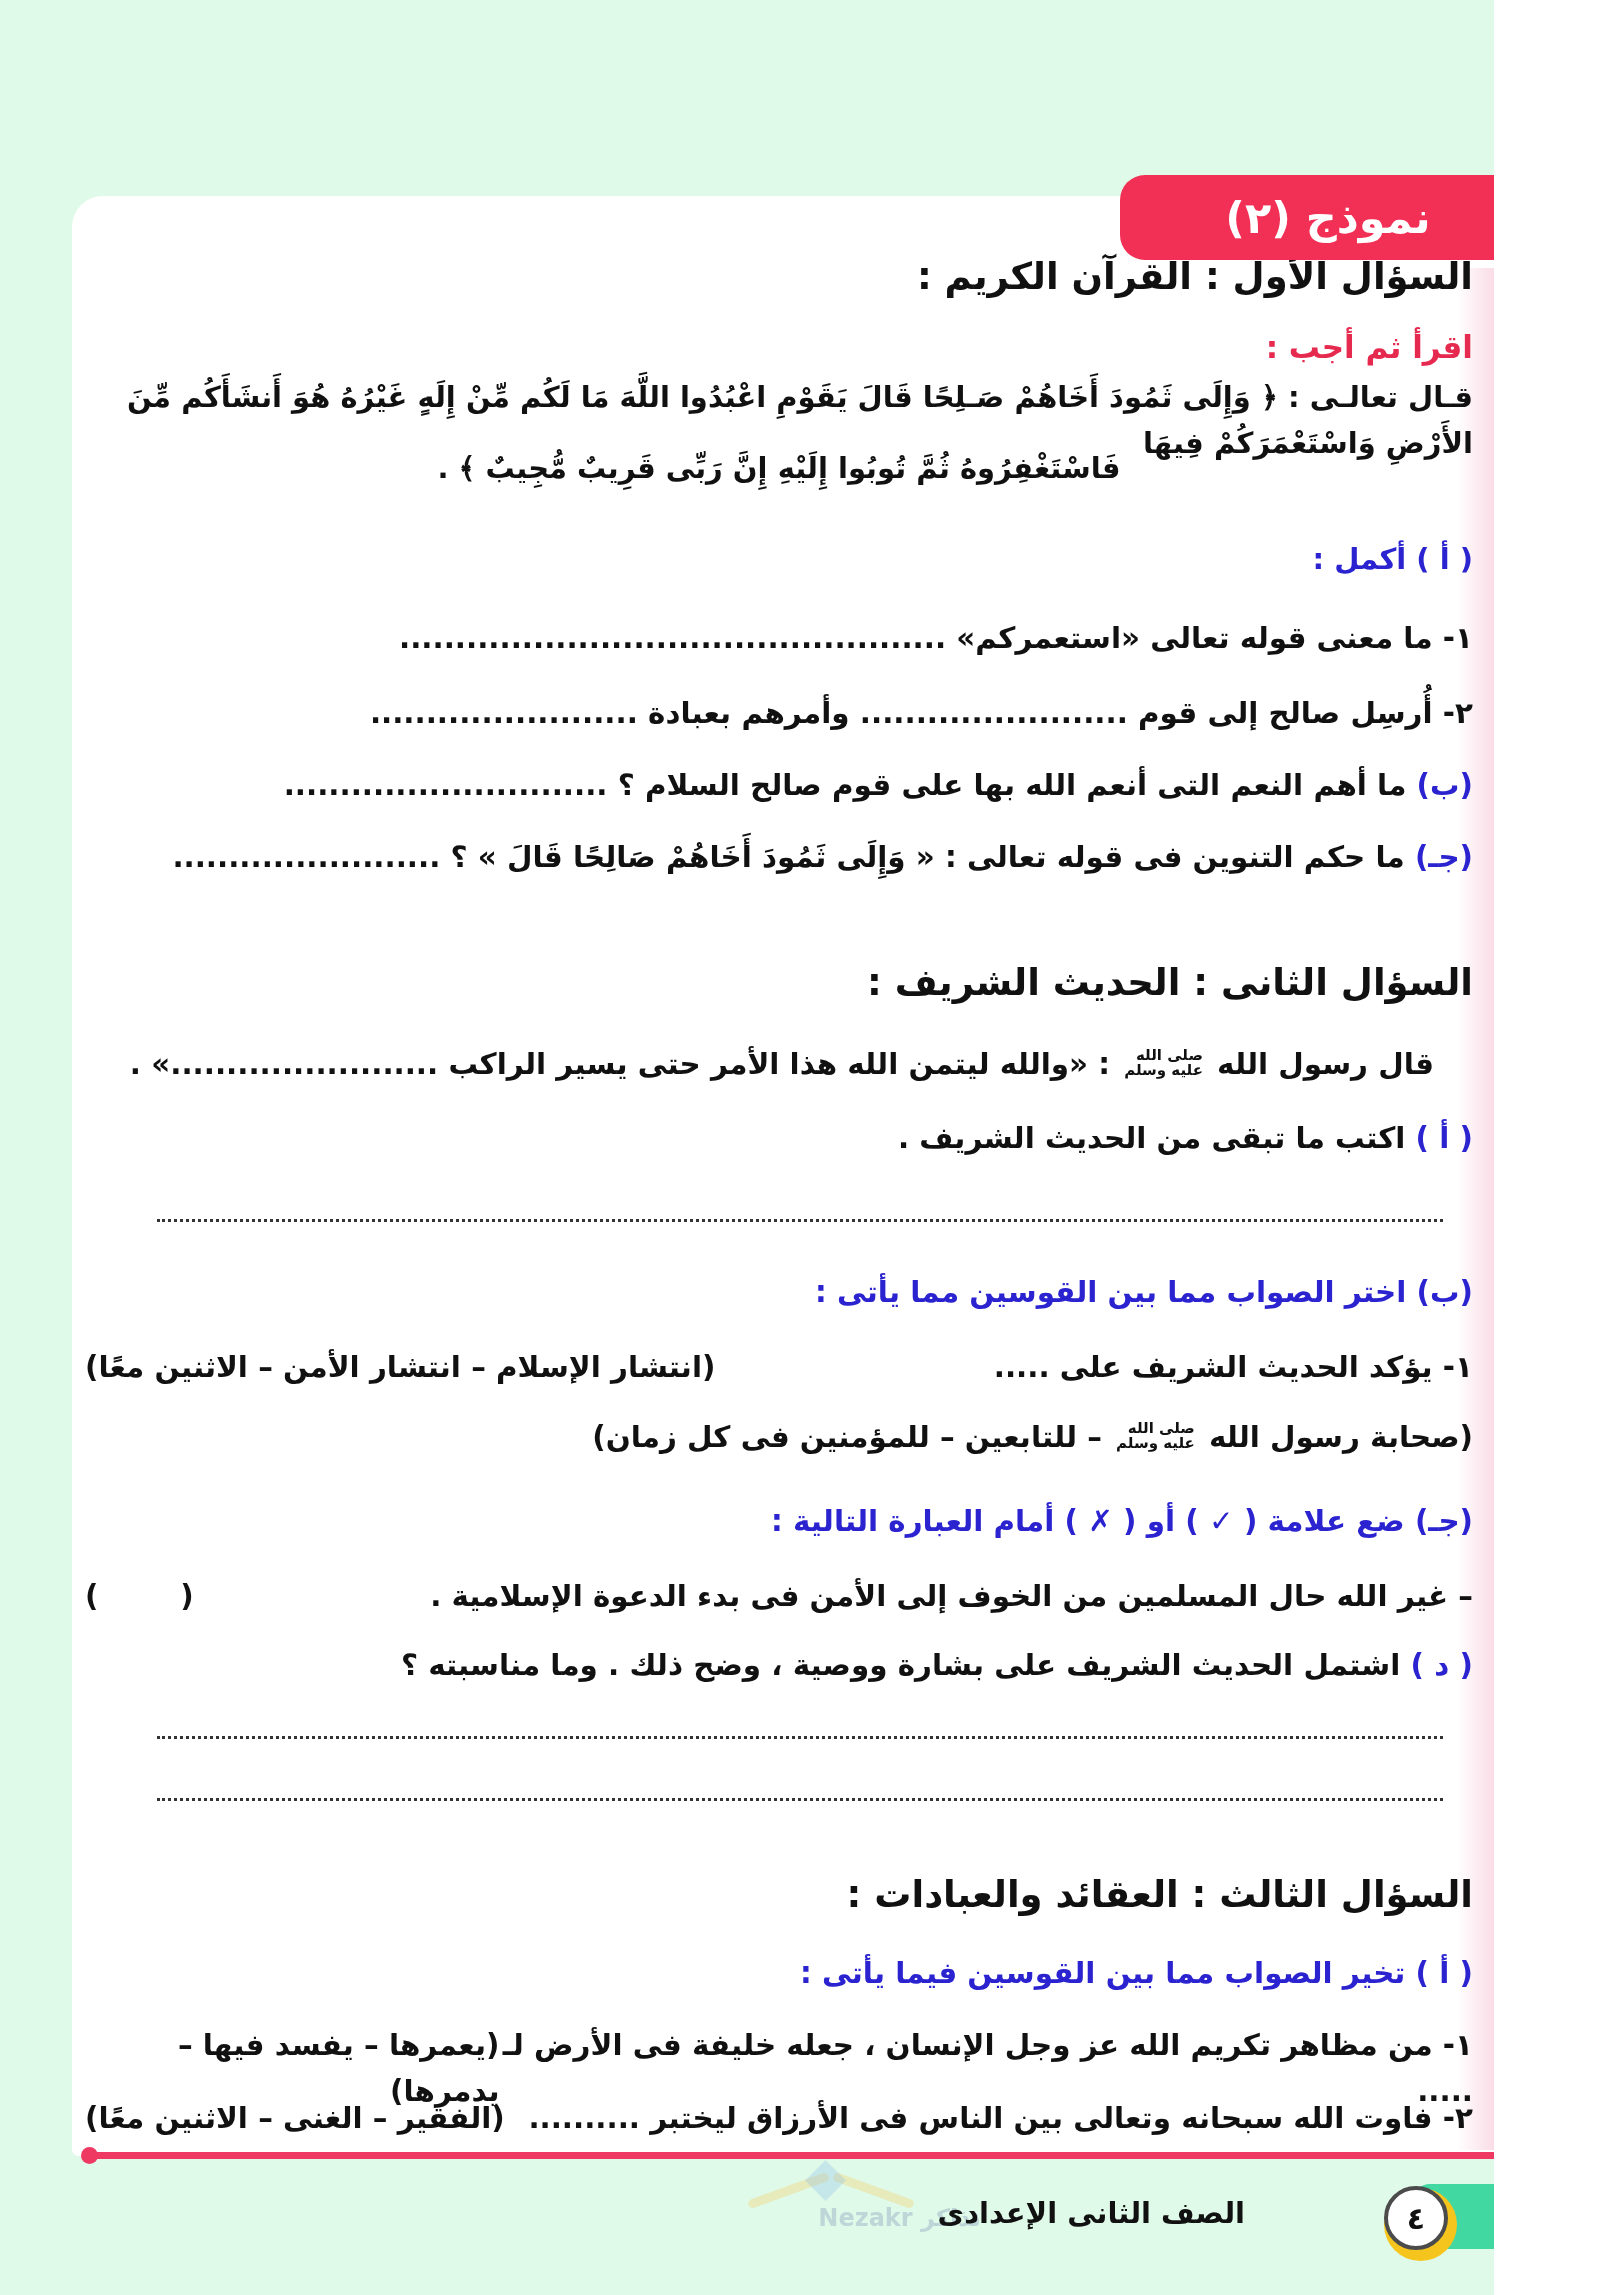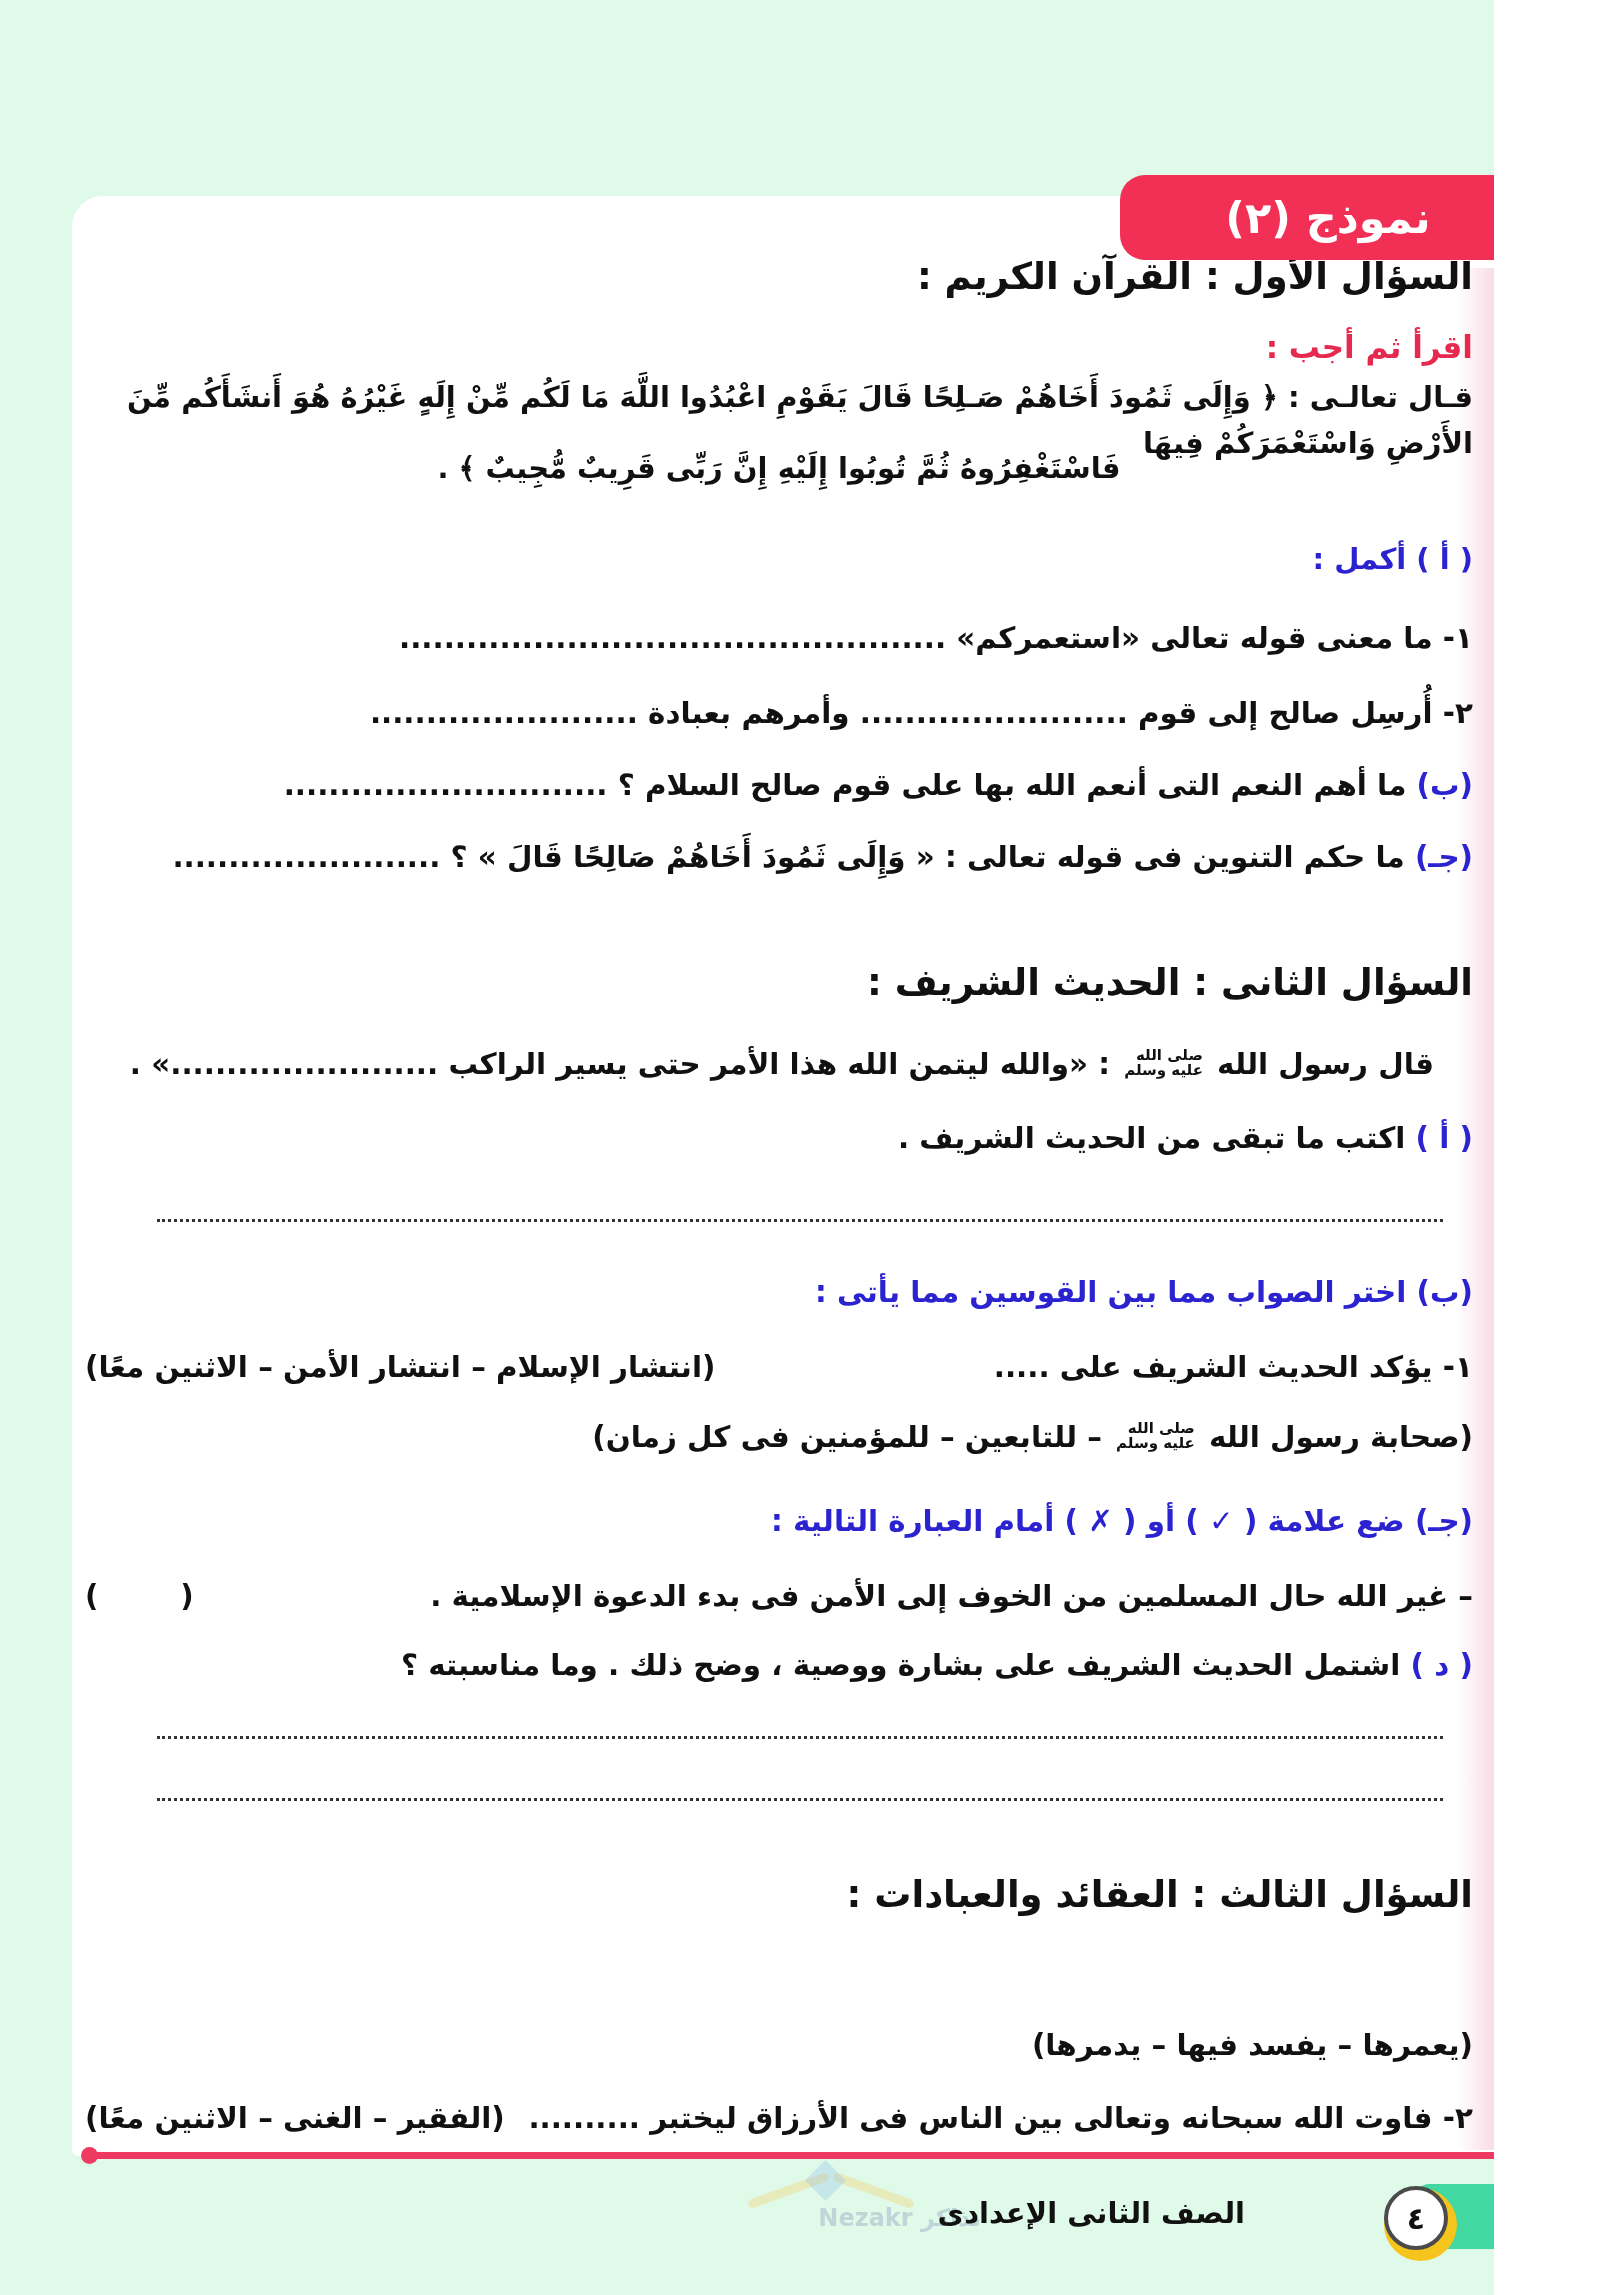--- a/index.html
+++ b/index.html
@@ -145,22 +145,24 @@
 
     <div class="row" style="top:1446px;">
       <span class="lbl">( د )</span>
       <span>اشتمل الحديث الشريف على بشارة ووصية ، وضح ذلك . وما مناسبته ؟</span>
     </div>
 
     <div class="dotline" style="top:1540px;"></div>
     <div class="dotline" style="top:1602px;"></div>
 
     <div class="row title" style="top:1676px;">السؤال الثالث : العقائد والعبادات :</div>
+    <div class="row blue" style="top:1754px;">( أ ) تخير الصواب مما بين القوسين فيما يأتى :</div>
 
     <div class="row flexrow" style="top:1826px;">
+      <span>١- من مظاهر تكريم الله عز وجل الإنسان ، جعله خليفة فى الأرض لـ .....</span>
       <span>(يعمرها – يفسد فيها – يدمرها)</span>
     </div>
     <div class="row flexrow" style="top:1899px;">
       <span>٢- فاوت الله سبحانه وتعالى بين الناس فى الأرزاق ليختبر ..........</span>
       <span>(الفقير – الغنى – الاثنين معًا)</span>
     </div>
   </div>
 
   <div class="bottom-line"></div>
   <div class="bottom-dot"></div>

